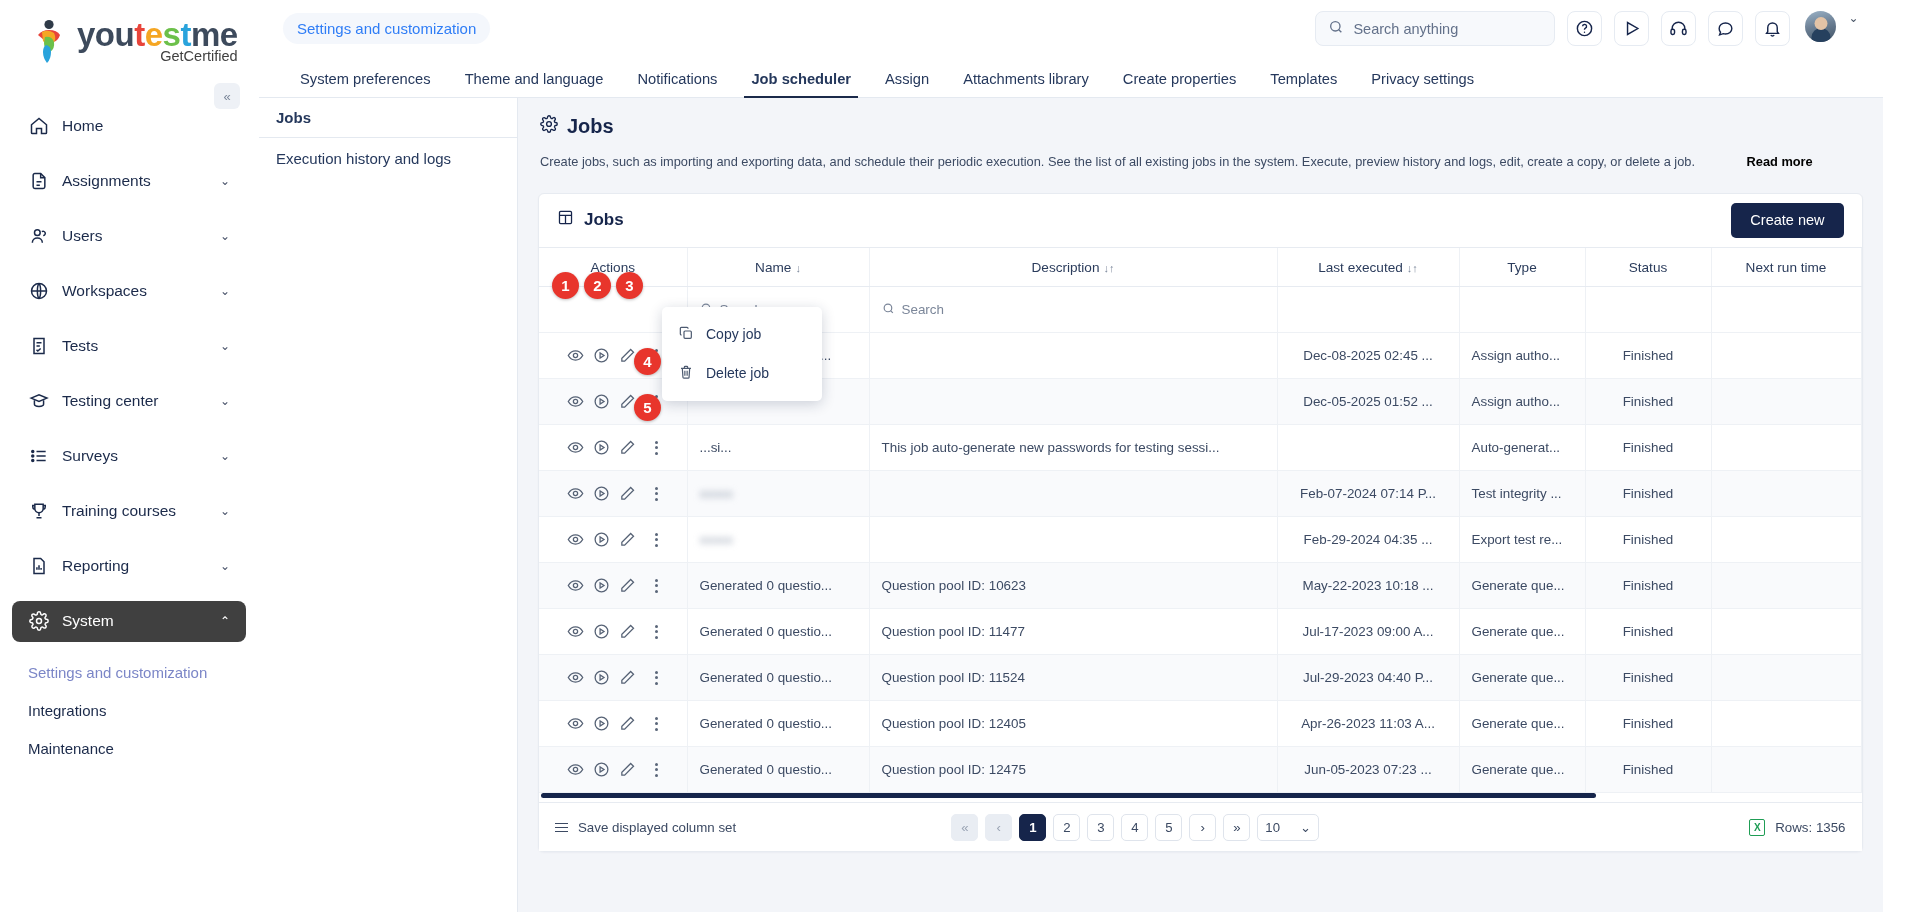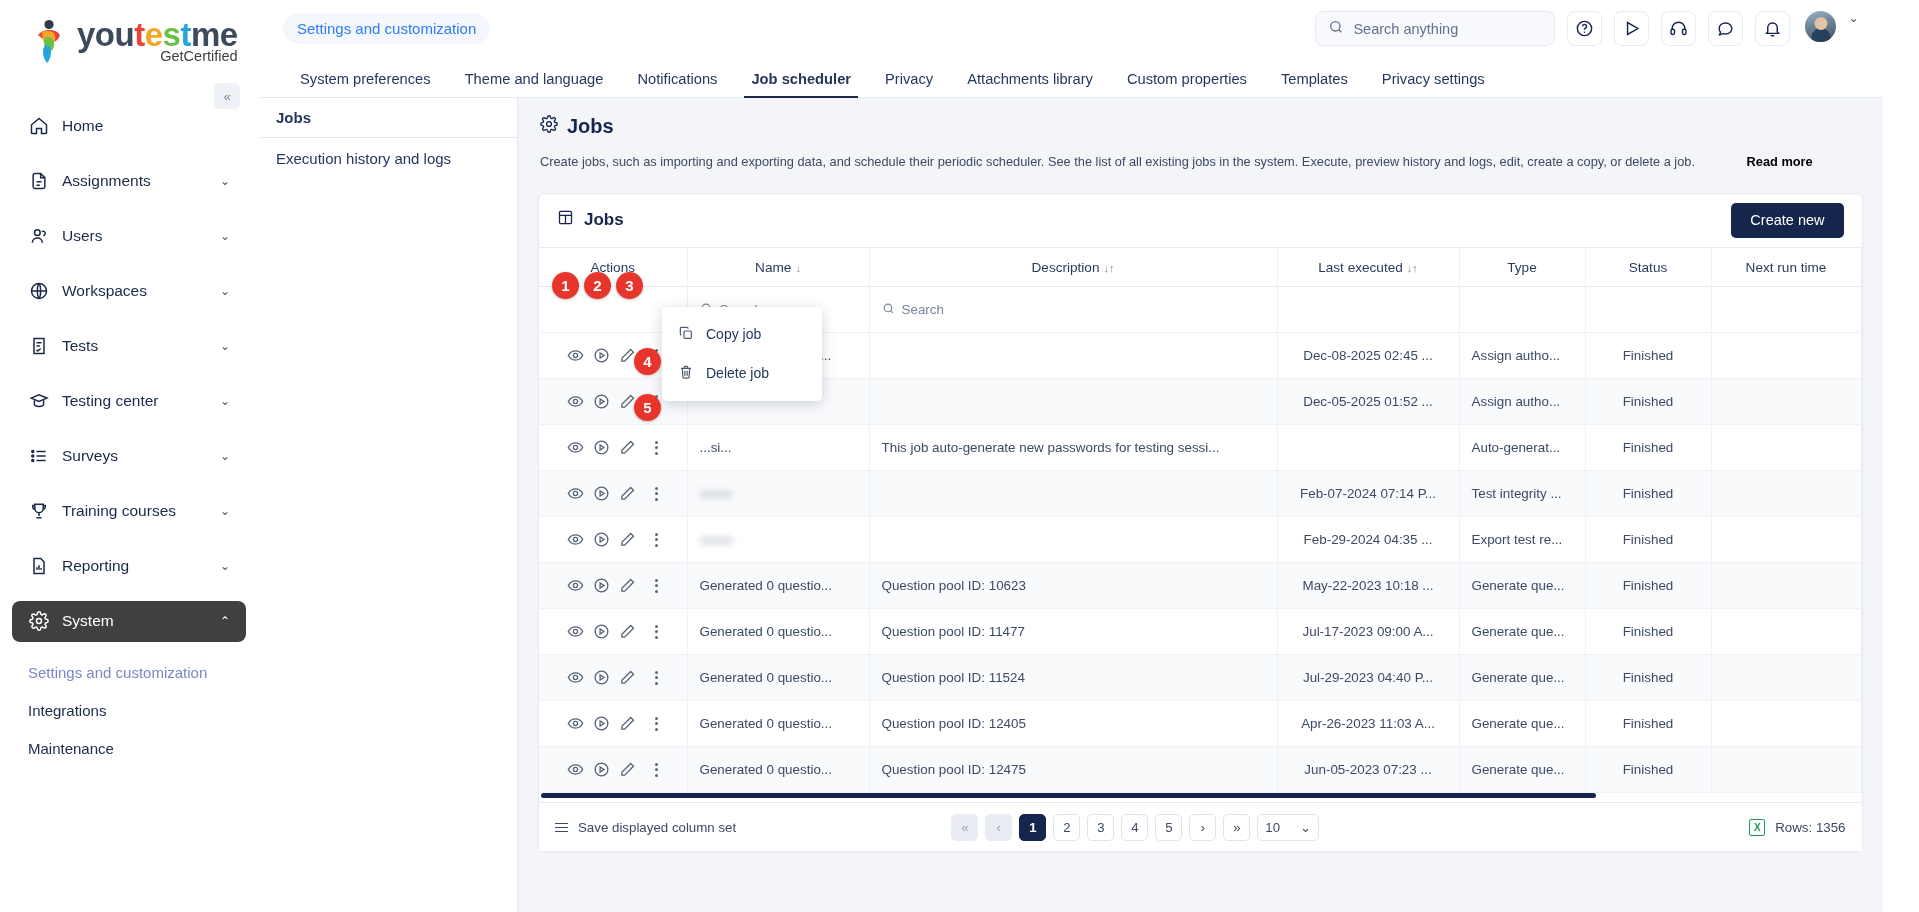--- a/index.html
+++ b/index.html
@@ -398,23 +398,23 @@
         <div class="avatar"></div>
         <div class="avatar-chev">⌄</div>
       </div>
     </div>
 
     <div class="tabs">
       <div class="tab">System preferences</div>
       <div class="tab">Theme and language</div>
       <div class="tab">Notifications</div>
       <div class="tab active">Job scheduler</div>
-      <div class="tab">Privacy</div>
+      <div class="tab">Assign</div>
       <div class="tab">Attachments library</div>
-      <div class="tab">Custom properties</div>
+      <div class="tab">Create properties</div>
       <div class="tab">Templates</div>
       <div class="tab">Privacy settings</div>
     </div>
 
     <div class="content">
 
       <div class="subpanel">
         <div class="subpanel-item active">Jobs</div>
         <div class="subpanel-item">Execution history and logs</div>
       </div>
@@ -422,21 +422,21 @@
       <div class="page">
         <div class="page-head">
           <div class="page-title">
             <span><svg viewBox="0 0 24 24" fill="none" stroke="#16254b" stroke-width="1.8">
                   <circle cx="12" cy="12" r="3.2"></circle>
                   <path d="M19.4 15a1.6 1.6 0 0 0 .3 1.8l.1.1a2 2 0 1 1-2.8 2.8l-.1-.1a1.6 1.6 0 0 0-1.8-.3 1.6 1.6 0 0 0-1 1.5V21a2 2 0 1 1-4 0v-.1A1.6 1.6 0 0 0 9 19.4a1.6 1.6 0 0 0-1.8.3l-.1.1a2 2 0 1 1-2.8-2.8l.1-.1a1.6 1.6 0 0 0 .3-1.8 1.6 1.6 0 0 0-1.5-1H3a2 2 0 1 1 0-4h.1A1.6 1.6 0 0 0 4.6 9a1.6 1.6 0 0 0-.3-1.8l-.1-.1a2 2 0 1 1 2.8-2.8l.1.1a1.6 1.6 0 0 0 1.8.3H9a1.6 1.6 0 0 0 1-1.5V3a2 2 0 1 1 4 0v.1a1.6 1.6 0 0 0 1 1.5 1.6 1.6 0 0 0 1.8-.3l.1-.1a2 2 0 1 1 2.8 2.8l-.1.1a1.6 1.6 0 0 0-.3 1.8V9a1.6 1.6 0 0 0 1.5 1H21a2 2 0 1 1 0 4h-.1a1.6 1.6 0 0 0-1.5 1z"></path>
                 </svg></span>
             <span>Jobs</span>
           </div>
           <div class="page-desc">
-            <span>Create jobs, such as importing and exporting data, and schedule their periodic scheduler. See the list of all existing jobs in the system. Execute, preview history and logs, edit, create a copy, or delete a job.</span>
+            <span>Create jobs, such as importing and exporting data, and schedule their periodic execution. See the list of all existing jobs in the system. Execute, preview history and logs, edit, create a copy, or delete a job.</span>
             <a href="#">Read more</a>
           </div>
         </div>
 
         <div class="card">
           <div class="card-head">
             <div class="card-title">
               <span><svg viewBox="0 0 24 24" fill="none" stroke="#16254b" stroke-width="1.8">
                     <rect x="3.5" y="3.5" width="17" height="17" rx="1.6"></rect>
                     <path d="M3.5 9h17M12 9v11.5"></path>

